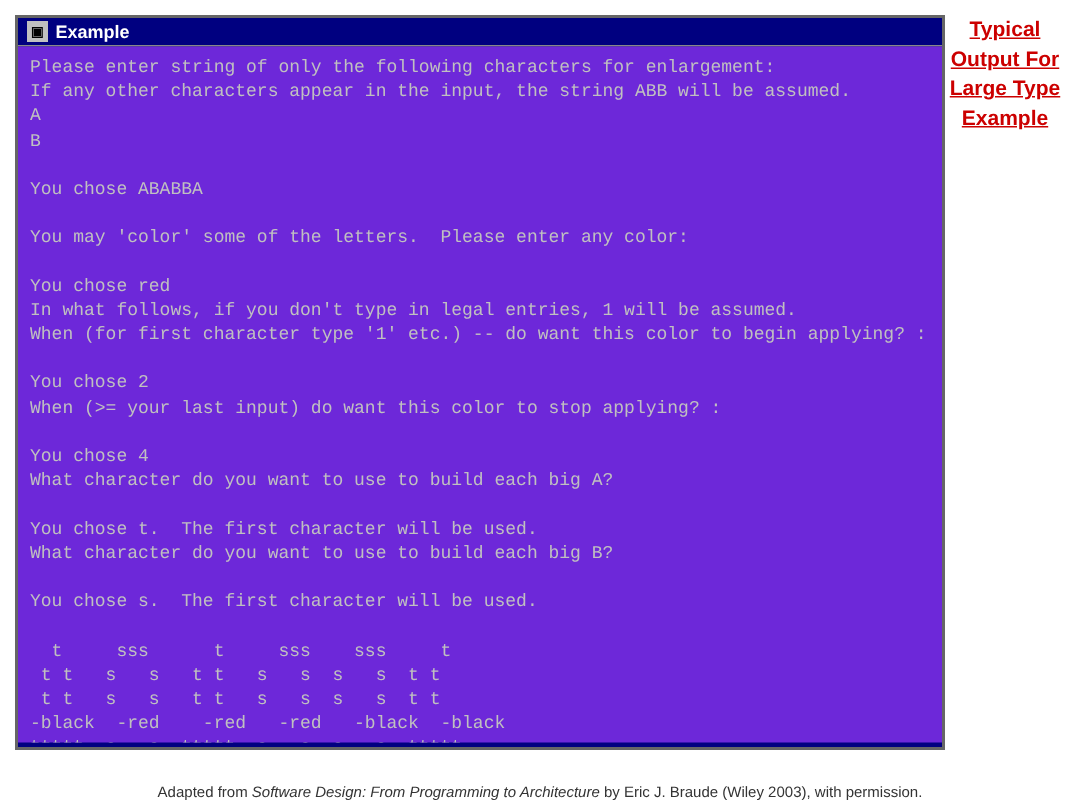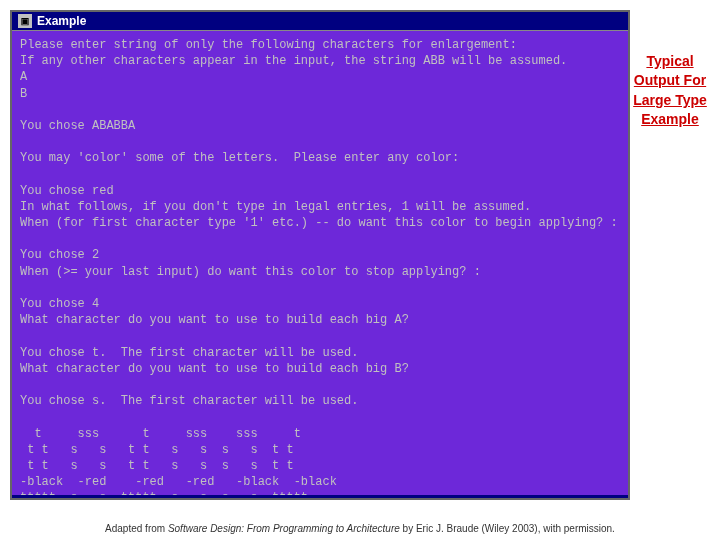--- a/index.html
+++ b/index.html
@@ -57,21 +57,20 @@
       line-height: 1.35;
     }
 
     .sidebar-panel {
       position: absolute;
       top: 10px;
       right: 10px;
       width: 80px;
       height: 200px;
       display: flex;
-      align-items: flex-end;
       justify-content: center;
       padding-bottom: 80px;
     }
 
     .typical-output-link {
       color: #cc0000;
       font-size: 14px;
       font-weight: bold;
       text-decoration: underline;
       text-align: center;

